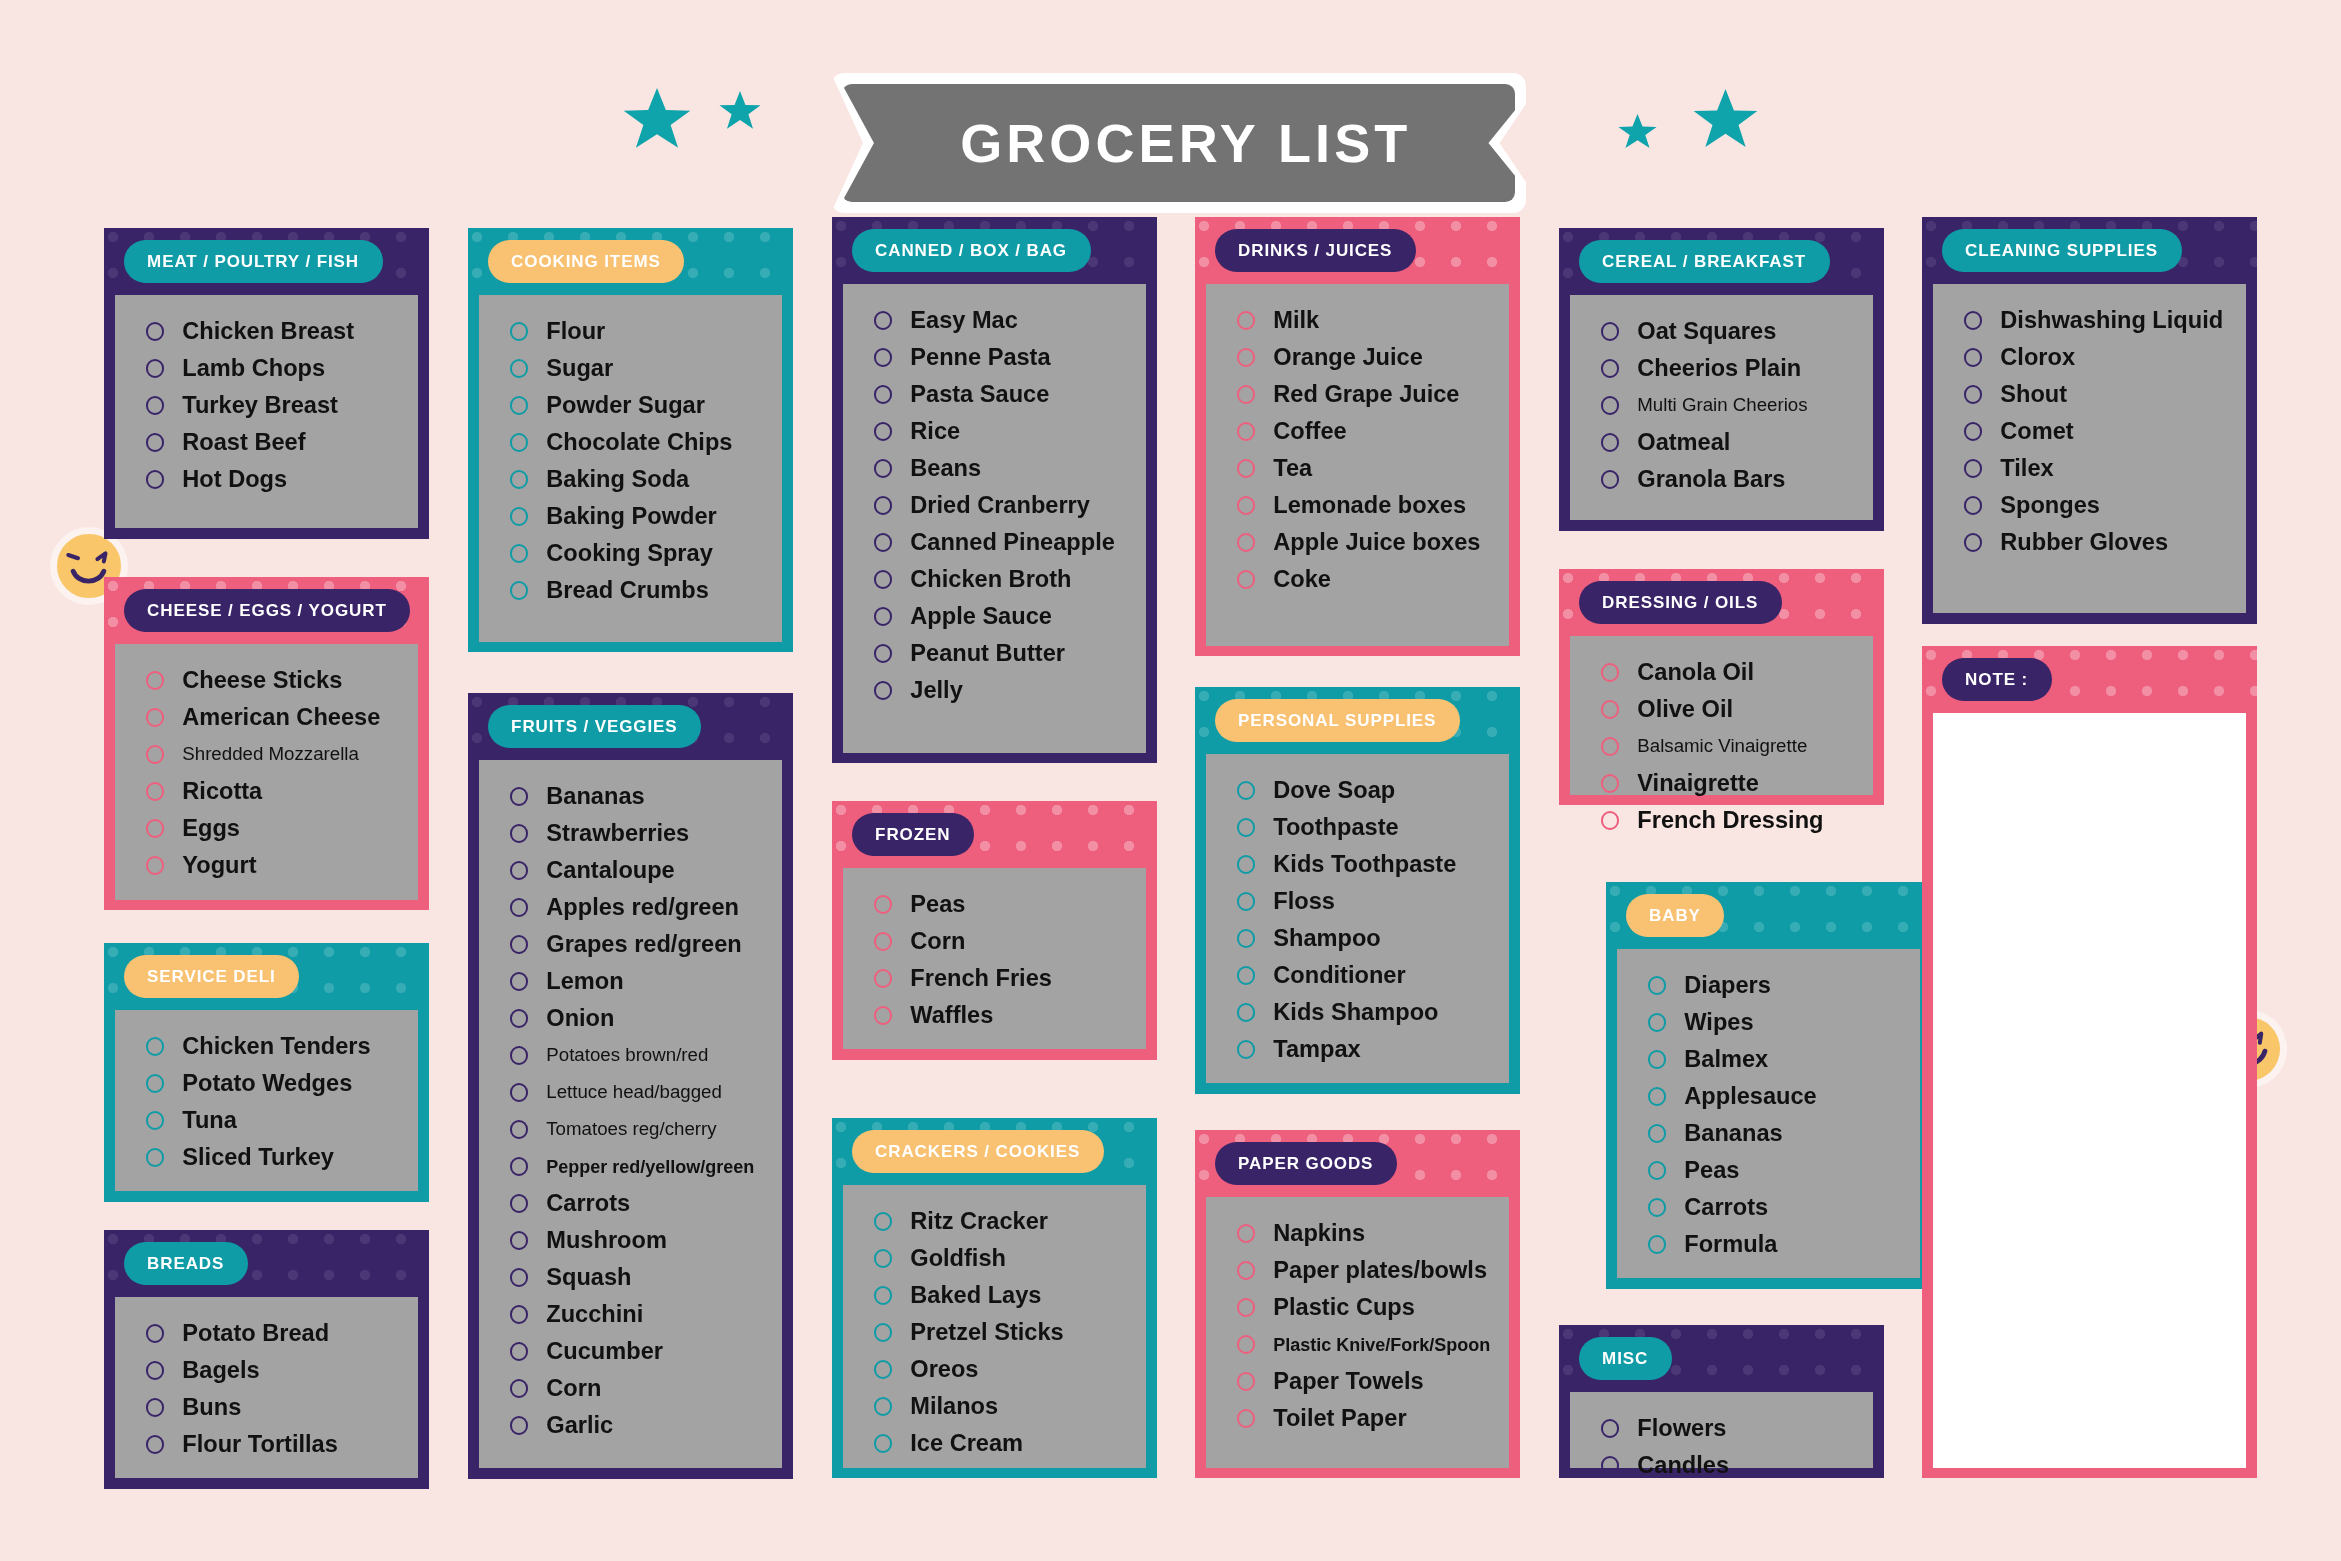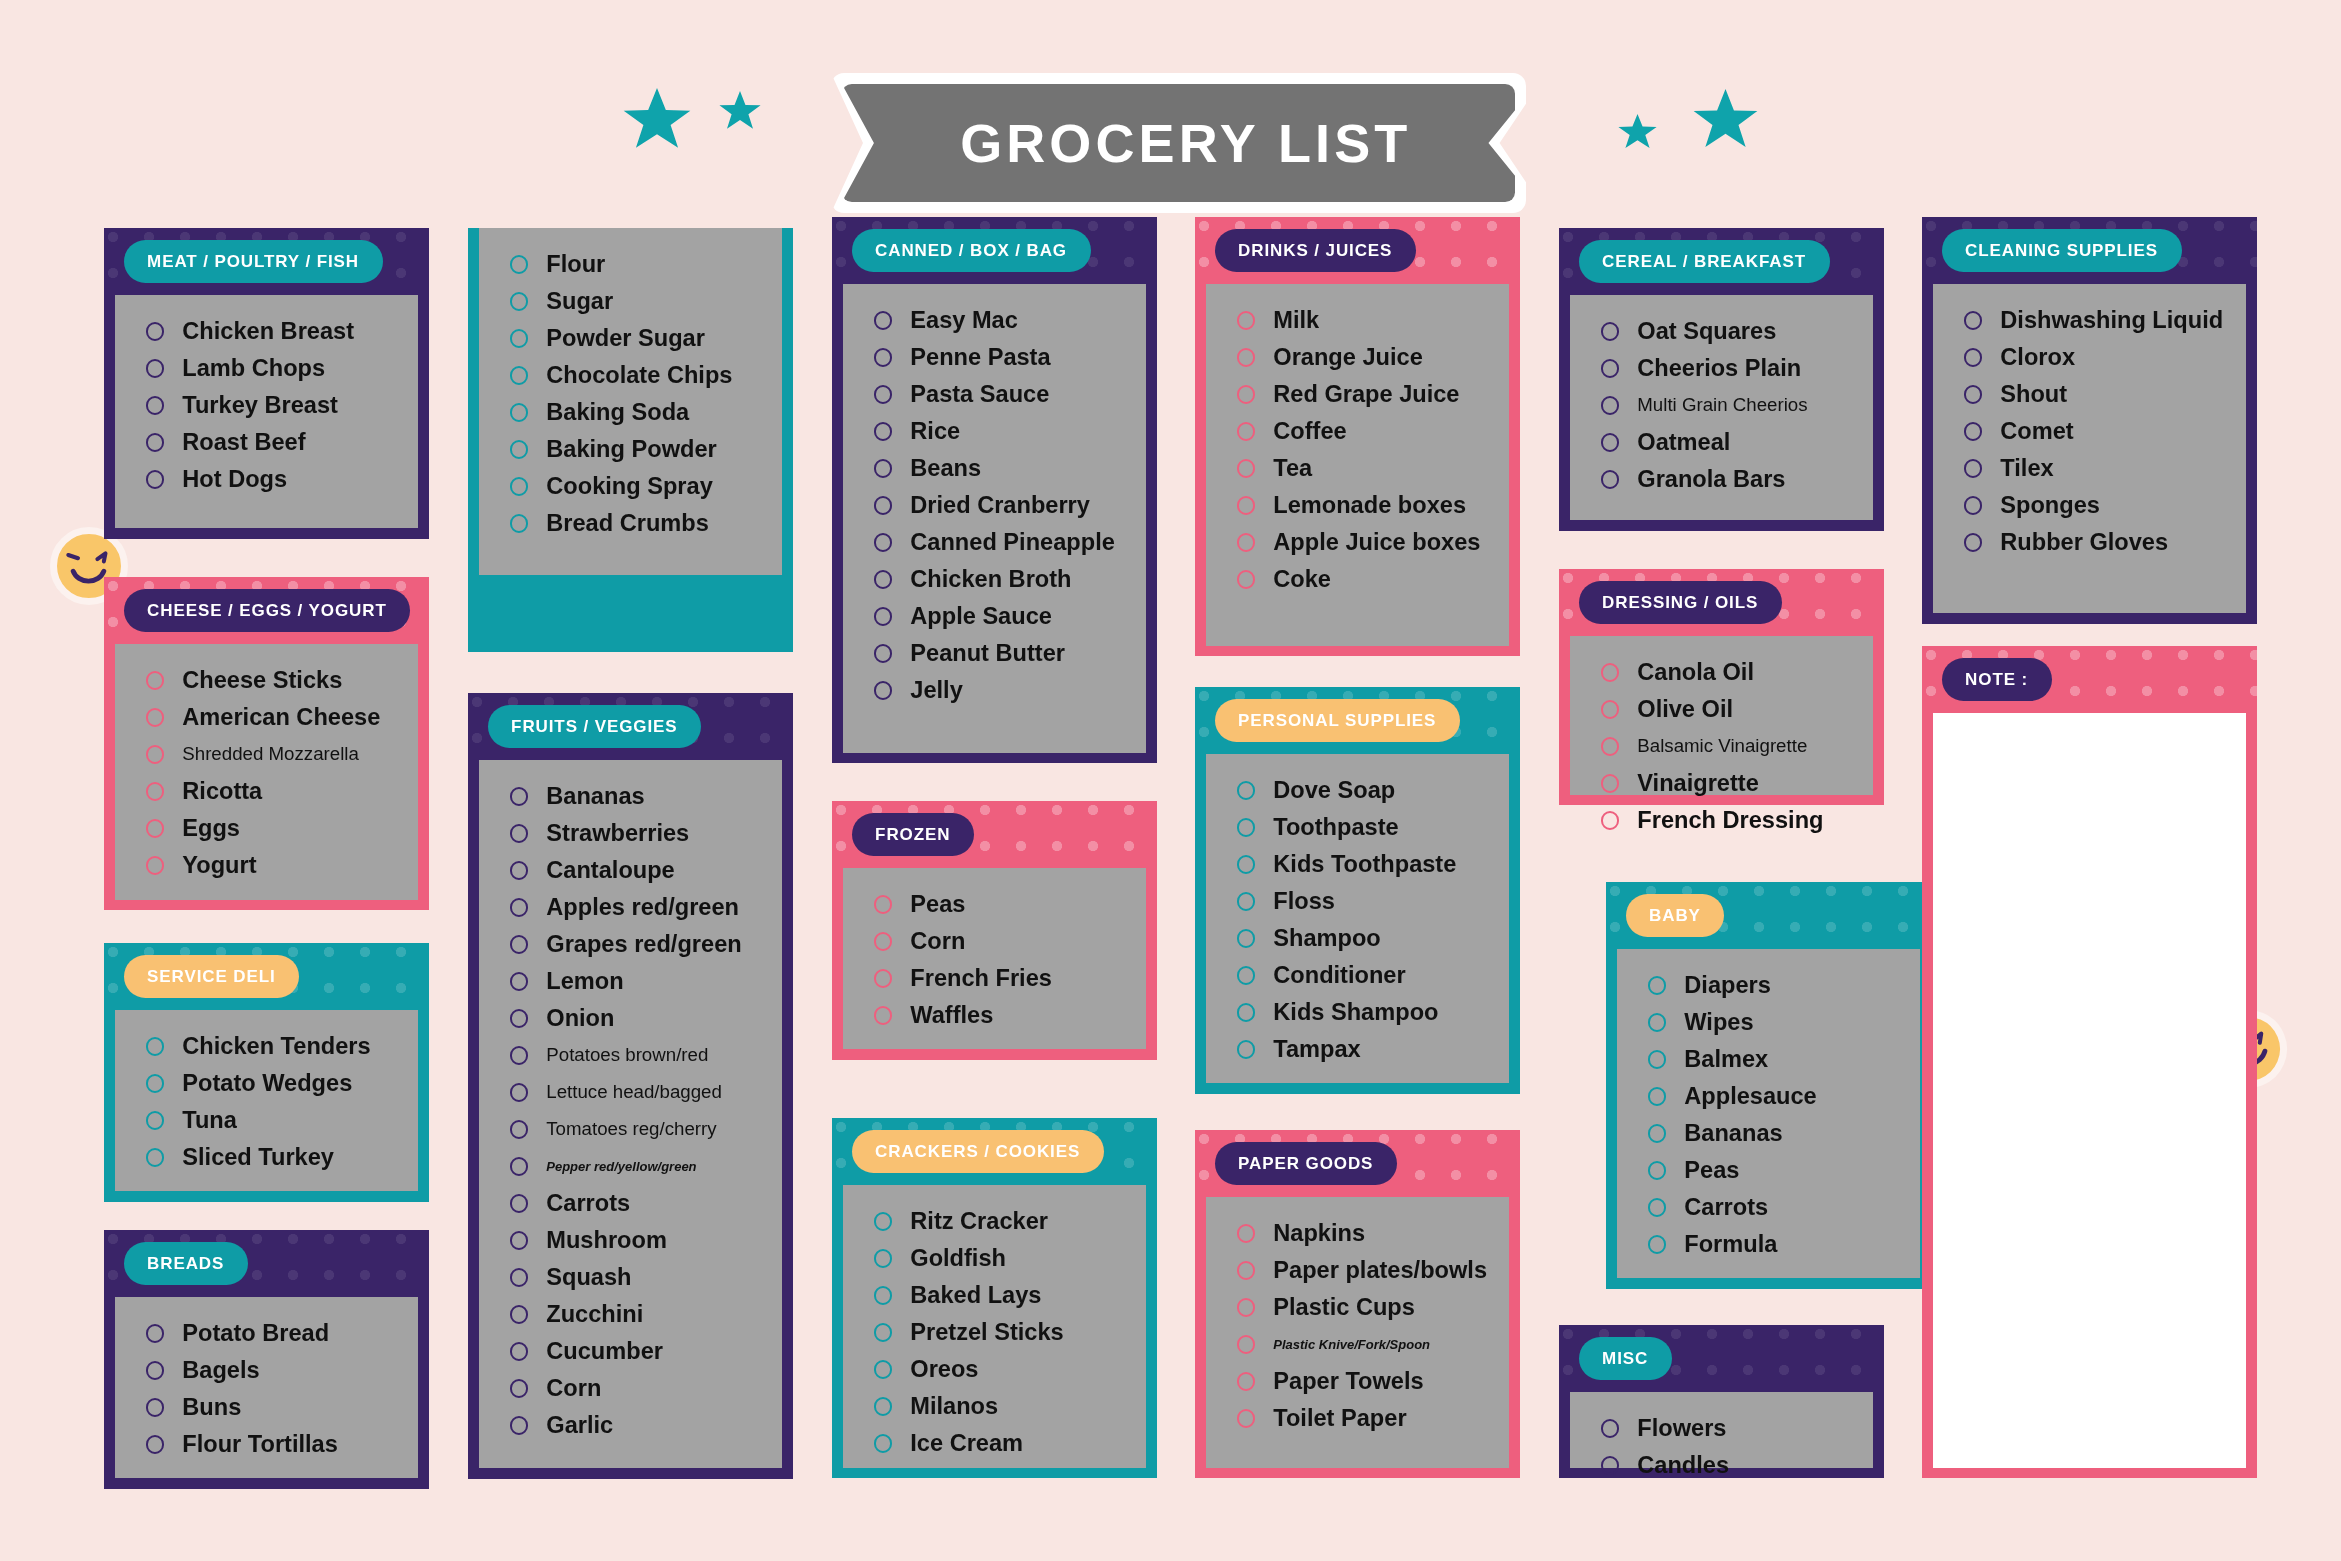--- a/index.html
+++ b/index.html
@@ -100,21 +100,21 @@
   }
   .item-label{
     margin-left:18px;
     font-size:23.6px;
     font-weight:bold;
     color:#111111;
     line-height:1;
     white-space:nowrap;
   }
   .item.sm .item-label{font-size:18.7px;font-weight:normal;}
-  .item.xs .item-label{font-size:13px;font-weight:bold;font-style:italic;}
+  .item.xs .item-label{font-size:18px;font-weight:bold;}
 
   
   .c-purple{background:#3A2468;}
   .c-teal{background:#0F9CA6;}
   .c-pink{background:#EE5F7E;}
   .p-teal{background:#0F9CA6;}
   .p-purple{background:#3A2468;}
   .p-yellow{background:#F9C172;}
   .cb-purple{border-color:#3A2468;}
   .cb-teal{border-color:#0F9CA6;}
@@ -294,20 +294,25 @@
           <div class="cb cb-purple"></div>
           <span class="item-label">Buns</span>
         </div>
         <div class="item">
           <div class="cb cb-purple"></div>
           <span class="item-label">Flour Tortillas</span>
         </div>
       </div>
     </div>
     <div class="card c-teal" style="left: 468px; top: 228px; width: 325px; height: 424px;">
+      <div class="card-head dots-teal">
+        <div class="pill p-yellow">
+          <span class="pill-label">COOKING ITEMS</span>
+        </div>
+      </div>
       <div class="card-body" style="height: 347px;">
         <div class="item">
           <div class="cb cb-teal"></div>
           <span class="item-label">Flour</span>
         </div>
         <div class="item">
           <div class="cb cb-teal"></div>
           <span class="item-label">Sugar</span>
         </div>
         <div class="item">

